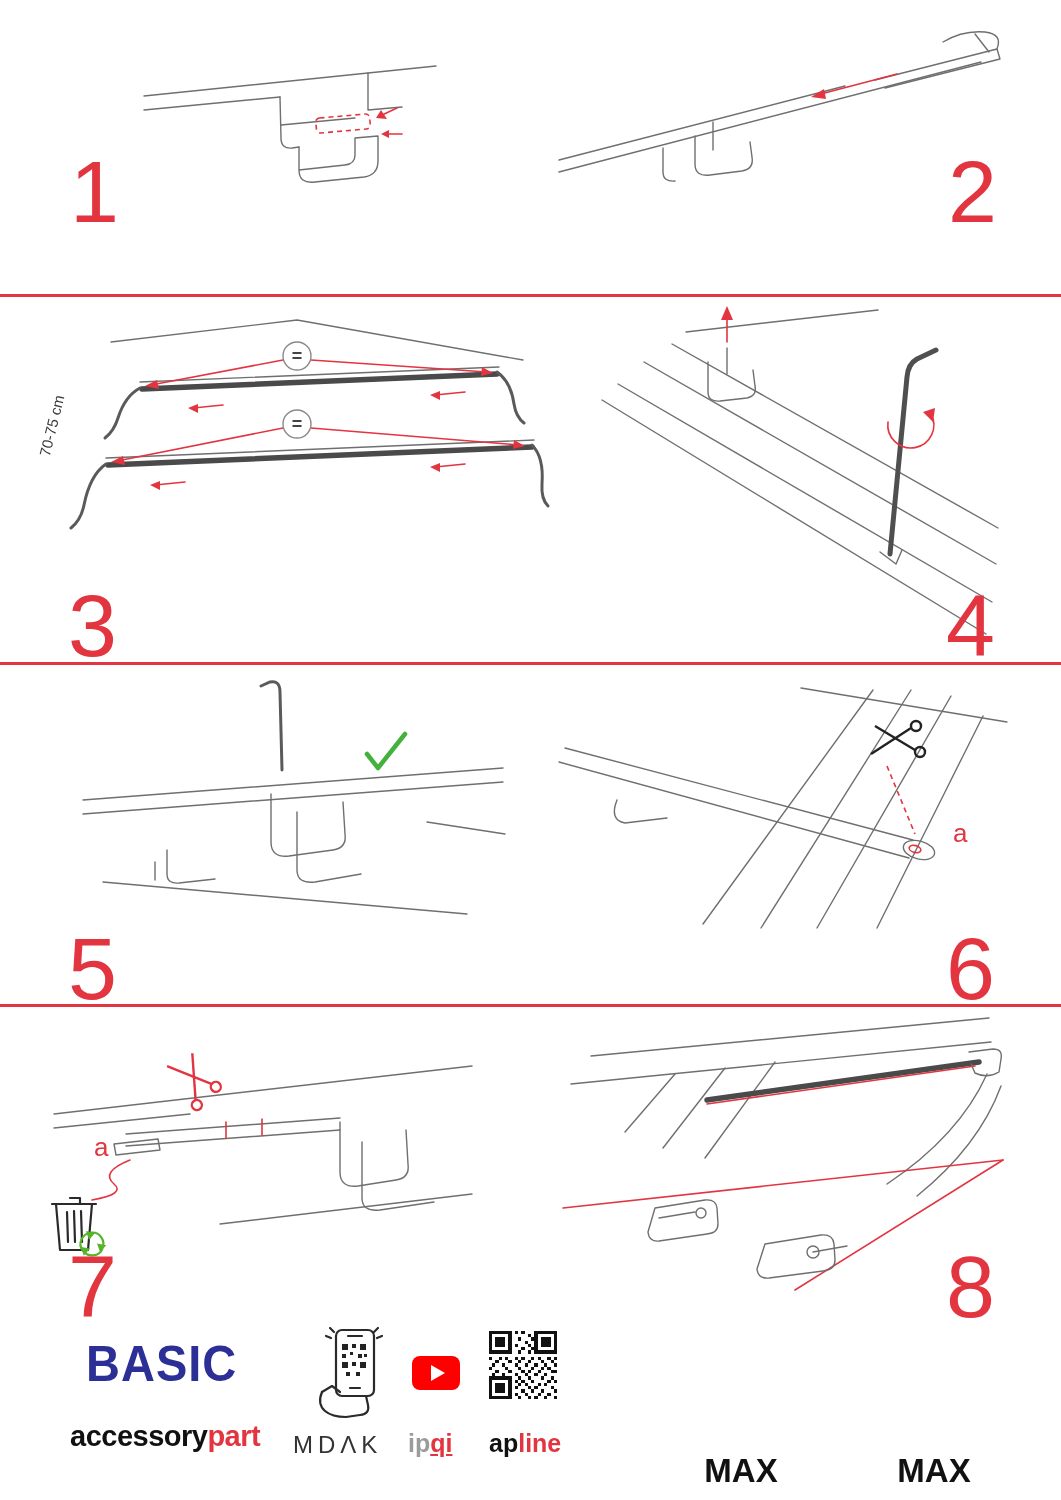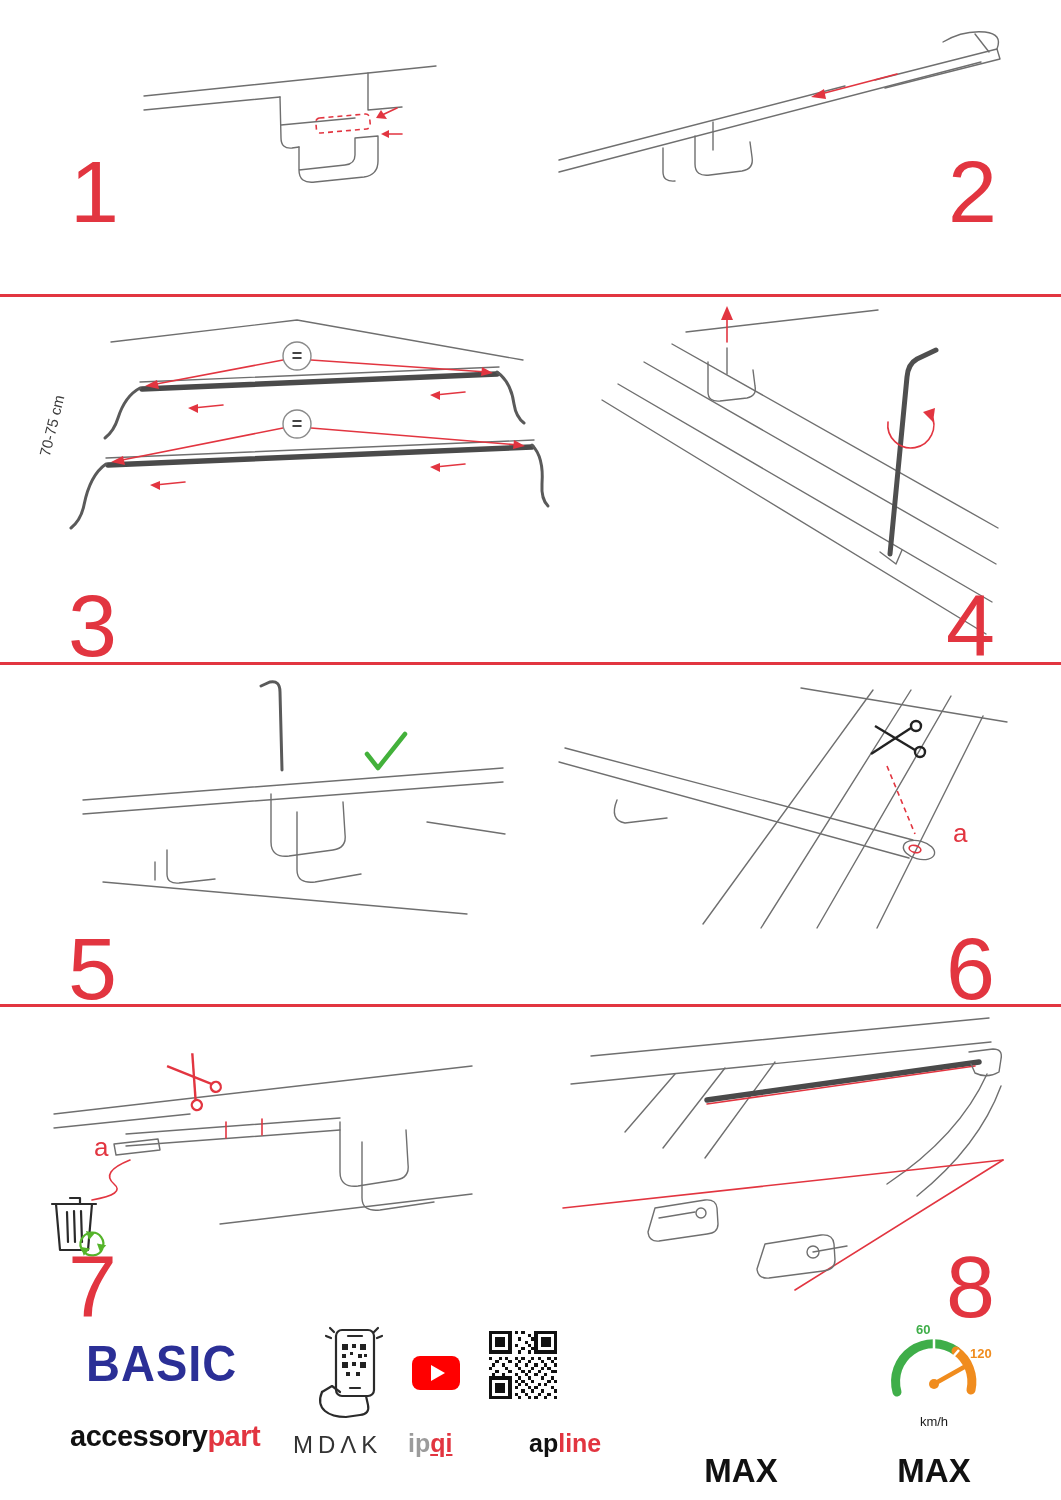--- a/index.html
+++ b/index.html
@@ -36,21 +36,21 @@
 
   
   .basic { left:86px; top:1334px; font-size:47px; font-weight:700; letter-spacing:1px;
            color:#2b2f96; transform:scaleY(1.06); transform-origin:left top; }
   .accpart { left:70px; top:1420px; font-size:29px; font-weight:700; letter-spacing:-0.5px; }
   .accpart .c1 { color:#111; } .accpart .c2 { color:#e23540; }
   .mdak { left:293px; top:1431px; font-size:24px; font-weight:500; letter-spacing:5px; color:#333;text-align:center; }
   .ipqi { left:408px; top:1429px; font-size:25px; font-weight:600; }
   .ipqi .c1 { color:#9b9b9b; } .ipqi .c2 { color:#e23540;text-decoration:underline; }
   .apline { left:489px; top:1429px; font-size:25px; font-weight:700; }
-  .apline .c1 { color:#111;margin-left:40px; } .apline .c2 { color:#e23540;margin-top:12px; }
+  .apline .c1 { color:#111; } .apline .c2 { color:#e23540;margin-top:12px; }
   .maxlabel { font-size:33px; font-weight:700; color:#111; text-align:center; }
   .qr { shape-rendering:crispEdges; }
 </style>
 </head>
 <body>
 
 <div class="page">
 
   <div class="abs" style="left:140px; top:50px;">
     <svg viewBox="0 0 300 200" width="300" height="200">
@@ -324,27 +324,15 @@
                M8 19h1v1h-1z M11 19h1v1h-1z M15 19h1v1h-1z M18 19h1v1h-1z
                M9 20h1v1h-1z M12 20h1v1h-1z M14 20h1v1h-1z M17 20h1v1h-1z M20 20h1v1h-1z"></path>
     </svg>
   </div>
   <div class="abs apline">
     <span class="c1">ap</span><span class="c2">line</span>
   </div>
 
   <div class="abs maxlabel" style="left:692px; top:1452px; width:98px;">MAX</div>
 
-  <div class="abs" style="left:882px; top:1322px;">
-    <svg viewBox="0 0 104 116" width="104" height="116">
-      <path d="M15 70 A38 38 0 0 1 74 29" fill="none" stroke="#3fae49" stroke-width="9" stroke-linecap="round"></path>
-      <path d="M74 29 A38 38 0 0 1 89 68" fill="none" stroke="#f08c1e" stroke-width="9" stroke-linecap="round"></path>
-      <path d="M52 16 L52 27 M77 28 L70 36" stroke="#fff" stroke-width="2.5"></path>
-      <path d="M52 62 L84 44" stroke="#f08c1e" stroke-width="4.5" stroke-linecap="round"></path>
-      <circle cx="52" cy="62" r="5" fill="#f08c1e"></circle>
-      <text class="sp60" x="34" y="12">60</text>
-      <text class="sp120" x="88" y="36">120</text>
-      <text class="spunit" x="52" y="104">km/h</text>
-    </svg>
-  </div>
   <div class="abs maxlabel" style="left:882px; top:1452px; width:104px;">MAX</div>
 
 </div>
 
 </body></html>

